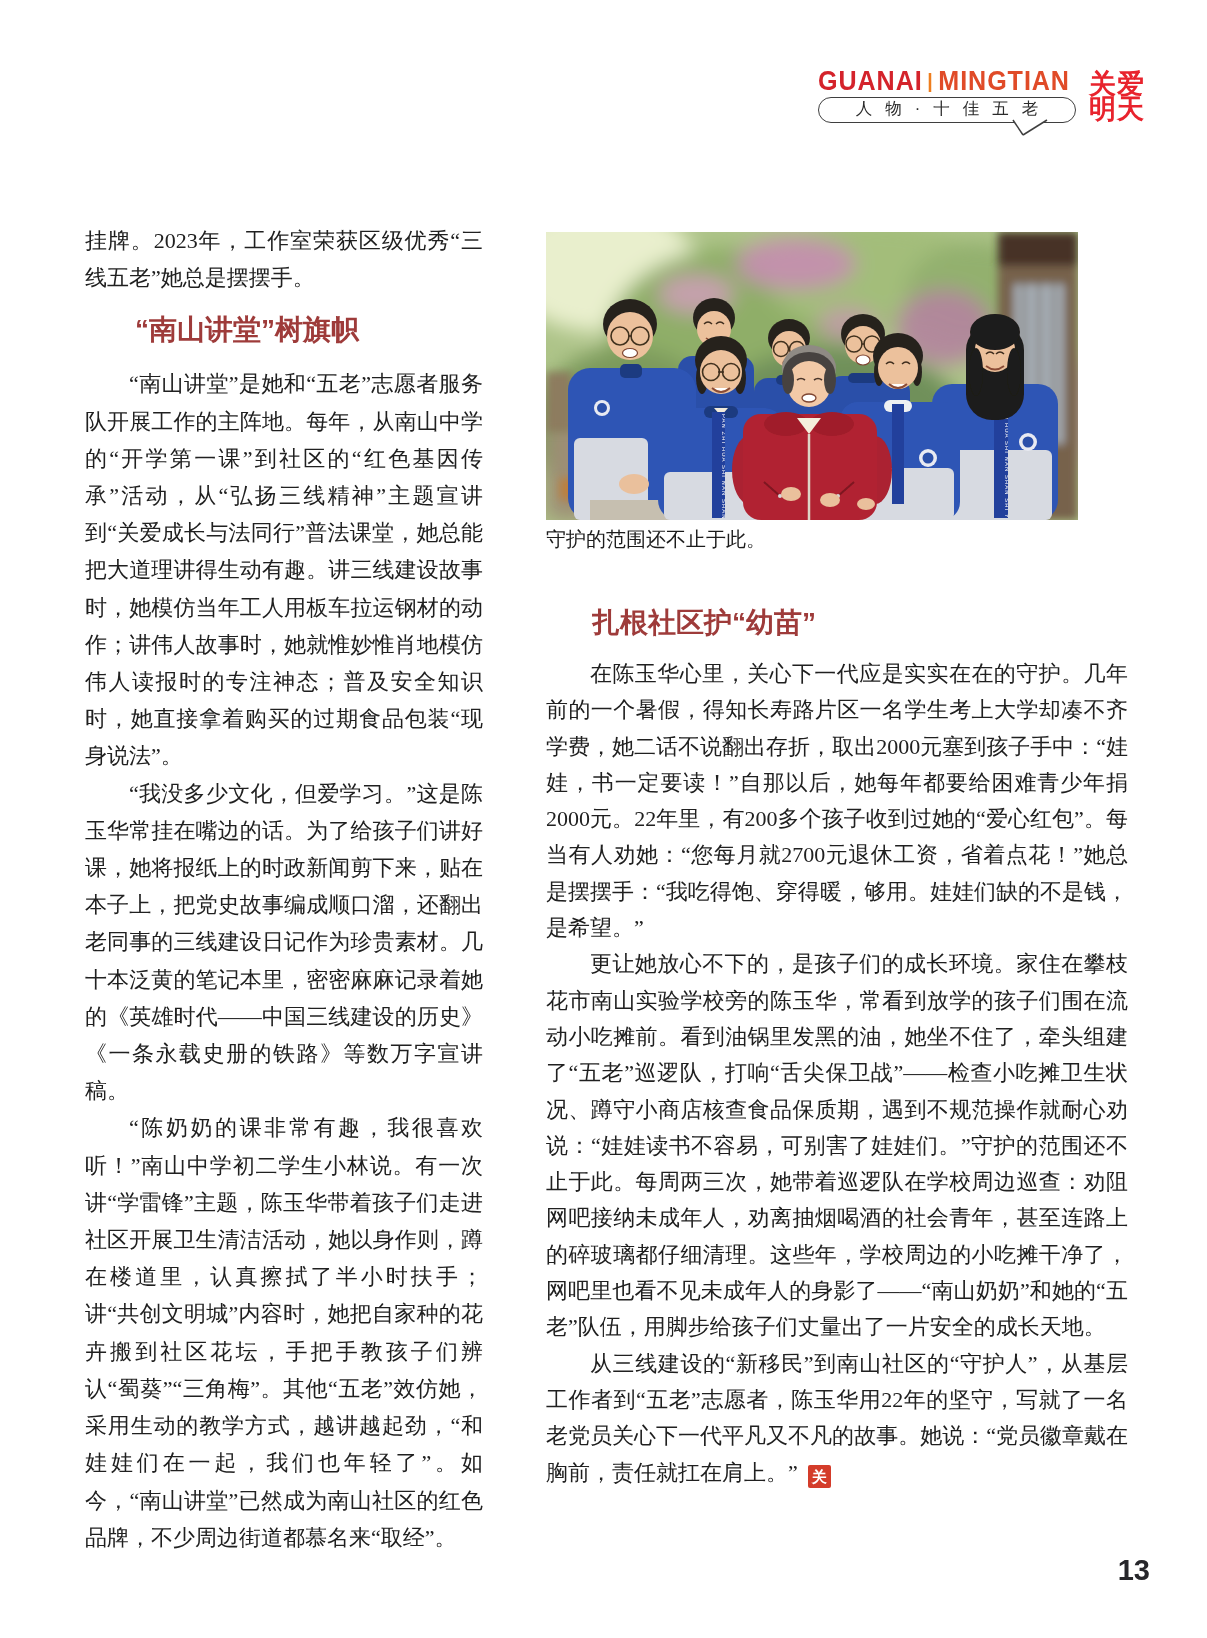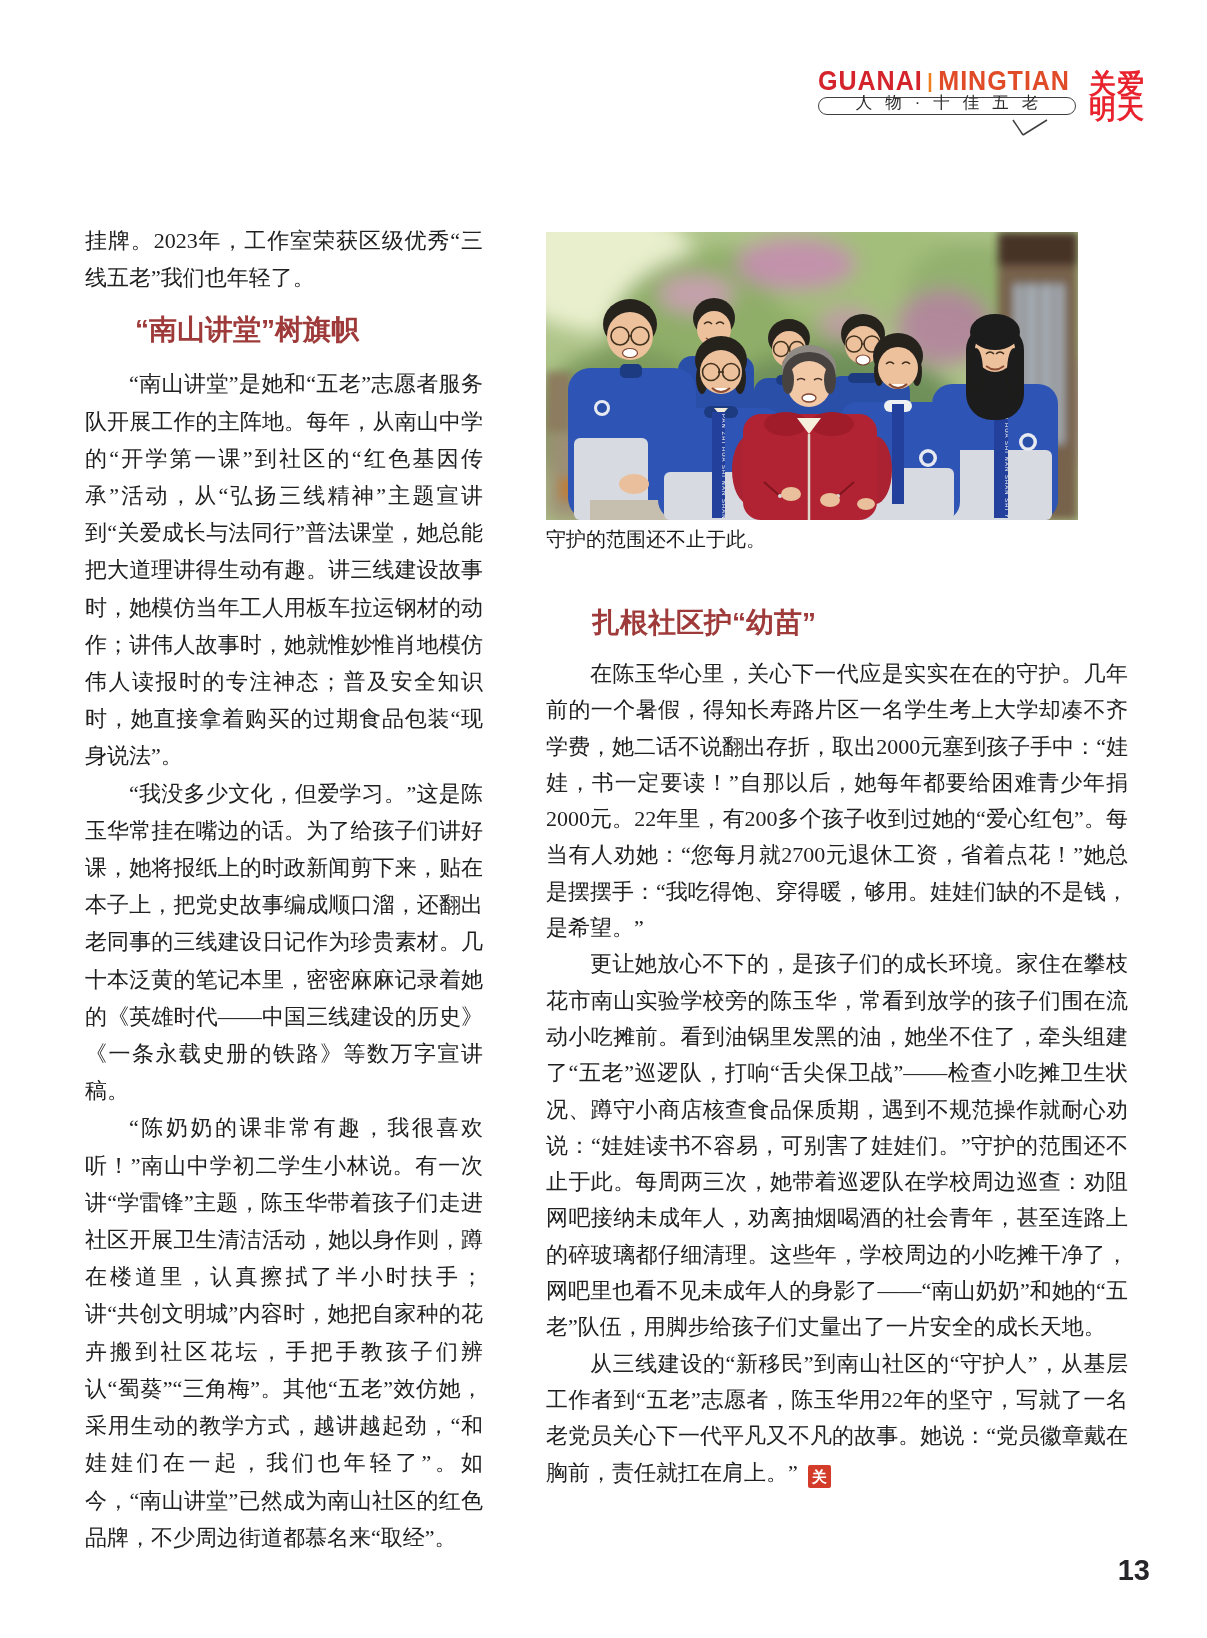--- a/index.html
+++ b/index.html
@@ -6,22 +6,22 @@
   .page{position:relative;width:1207px;height:1638px;background:#ffffff;overflow:hidden;
         font-family:"Liberation Sans","DejaVu Sans",sans-serif;}
 
   
   .masthead-title{position:absolute;left:818px;top:66px;white-space:nowrap;
     font-weight:700;font-size:27px;letter-spacing:1px;
     transform:scaleX(0.93);transform-origin:left top;}
   .mh-w1{color:#d4232b;}
   .mh-sep{color:#ee7d1e;font-size:21px;margin:0 5px;position:relative;top:-2px;font-weight:700;}
   .mh-w2{color:#e04b28;}
-  .tag-bubble{position:absolute;left:818px;top:97px;width:258px;height:18px;box-sizing:border-box;
-    border:1.5px solid #3f3f3f;border-radius:14px;display:flex;align-items:flex-end;justify-content:center;}
+  .tag-bubble{position:absolute;left:818px;top:97px;width:258px;height:26px;box-sizing:border-box;
+    border:1.5px solid #3f3f3f;border-radius:14px;display:flex;align-items:flex-start;justify-content:center;}
   .tag-bubble span{font-size:16.5px;letter-spacing:13px;padding-left:13px;color:#2b2b2b;}
   .bubble-tail{position:absolute;left:1005px;top:118px;width:60px;height:22px;}
   .brand-logo{position:absolute;left:1089px;top:72px;color:#e8232d;font-weight:900;
     font-size:27px;line-height:25px;letter-spacing:1px;text-align:center;}
 
   
   .col-left{position:absolute;left:85px;top:222px;width:398px;}
   .col-right{position:absolute;left:546px;top:232px;width:582px;}
   .body-p{margin:0;font-family:"Liberation Serif","DejaVu Serif",serif;
     font-size:22px;line-height:37.2px;color:#202020;text-align:justify;}
@@ -60,21 +60,21 @@
     <polygon points="8,2 42,2 18,17" fill="#ffffff" stroke="none"></polygon>
     <line x1="8" y1="2" x2="18" y2="17" stroke="#3f3f3f" stroke-width="1.5"></line>
     <line x1="42" y1="2" x2="18" y2="17" stroke="#3f3f3f" stroke-width="1.5"></line>
   </svg>
   <div class="brand-logo">
     <div>关爱</div>
     <div>明天</div>
   </div>
 
   <div class="col-left">
-    <p class="body-p">挂牌。2023年，工作室荣获区级优秀“三线五老”我们也年轻了。</p>
+    <p class="body-p">挂牌。2023年，工作室荣获区级优秀“三线五老”她总是摆摆手。</p>
     <h2 class="heading">“南山讲堂”树旗帜</h2>
     <p class="body-p indent">“南山讲堂”是她和“五老”志愿者服务队开展工作的主阵地。每年，从南山中学的“开学第一课”到社区的“红色基因传承”活动，从“弘扬三线精神”主题宣讲到“关爱成长与法同行”普法课堂，她总能把大道理讲得生动有趣。讲三线建设故事时，她模仿当年工人用板车拉运钢材的动作；讲伟人故事时，她就惟妙惟肖地模仿伟人读报时的专注神态；普及安全知识时，她直接拿着购买的过期食品包装“现身说法”。</p>
     <p class="body-p indent">“我没多少文化，但爱学习。”这是陈玉华常挂在嘴边的话。为了给孩子们讲好课，她将报纸上的时政新闻剪下来，贴在本子上，把党史故事编成顺口溜，还翻出老同事的三线建设日记作为珍贵素材。几十本泛黄的笔记本里，密密麻麻记录着她的《英雄时代——中国三线建设的历史》《一条永载史册的铁路》等数万字宣讲稿。</p>
     <p class="body-p indent">“陈奶奶的课非常有趣，我很喜欢听！”南山中学初二学生小林说。有一次讲“学雷锋”主题，陈玉华带着孩子们走进社区开展卫生清洁活动，她以身作则，蹲在楼道里，认真擦拭了半小时扶手；讲“共创文明城”内容时，她把自家种的花卉搬到社区花坛，手把手教孩子们辨认“蜀葵”“三角梅”。其他“五老”效仿她，采用生动的教学方式，越讲越起劲，“和娃娃们在一起，我们也年轻了”。如今，“南山讲堂”已然成为南山社区的红色品牌，不少周边街道都慕名来“取经”。</p>
   </div>
 
   <div class="col-right">
 
     <div class="photo">
       <svg viewBox="0 0 532 288" width="532" height="288">

